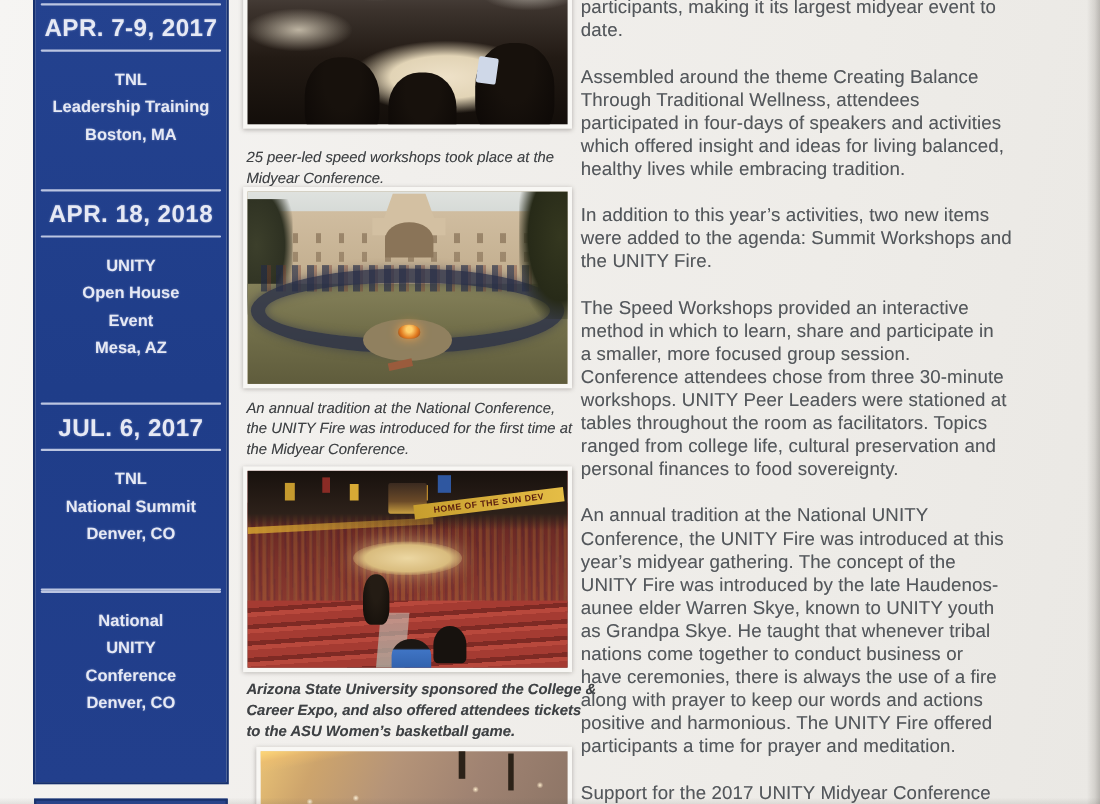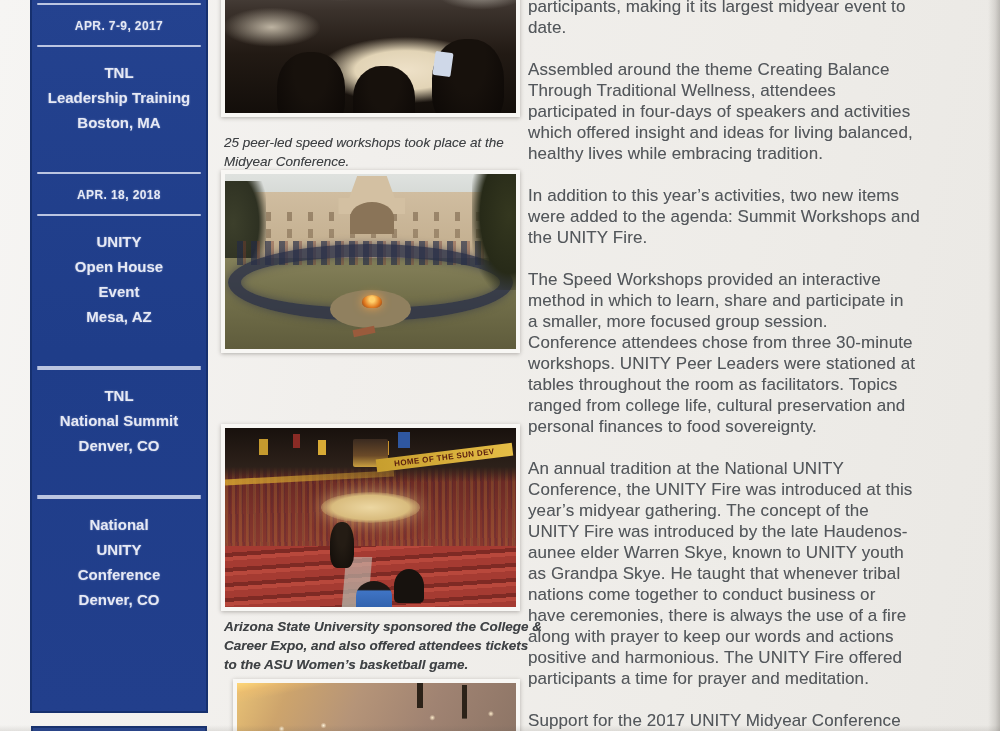--- a/index.html
+++ b/index.html
@@ -17,21 +17,21 @@
   .sidebar{
     position:absolute;left:30px;top:-8px;width:178px;height:721px;box-sizing:border-box;
     background:linear-gradient(180deg,#24428f 0%,#1f3d89 50%,#223f8c 100%);
     border:2px solid #16306e;
     color:#e6e9f4;text-align:center;font-weight:bold;
     text-shadow:0 0 2px rgba(215,225,255,.45);
   }
   .sb-sep{height:2px;background:#ccd4ea;margin:0 5px;border-radius:1px;opacity:.9;}
   .sb-sep.first{margin-top:9px;}
   .sb-sep.above{margin-top:0;}
-  .sb-date{font-size:12px;line-height:20px;letter-spacing:.4px;margin:11px 4px 9px;}
+  .sb-date{font-size:22px;line-height:20px;letter-spacing:.4px;margin:11px 4px 9px;}
   .sb-lines{font-size:15px;line-height:25px;white-space:pre-line;margin:13px 4px 37px;}
   .sidebar2{position:absolute;left:31px;top:726px;width:176px;height:26px;box-sizing:border-box;
     background:#24428f;border:2px solid #16306e;}
 
   
   .photo-frame{position:absolute;box-sizing:border-box;background:#f8f7f4;padding:4px;
     box-shadow:0 1px 4px rgba(60,55,48,.35);}
   .photo-inner{position:relative;width:100%;height:100%;overflow:hidden;}
   #photo1{left:221px;top:-34px;width:299px;height:151px;}
   #photo2{left:221px;top:170px;width:299px;height:183px;}
@@ -164,20 +164,21 @@
 
     <div class="sb-sep above"></div>
     <div class="sb-date">APR. 18, 2018</div>
     <div class="sb-sep"></div>
     <div class="sb-lines">UNITY
 Open House
 Event
 Mesa, AZ</div>
 
     <div class="sb-sep above"></div>
+    <div class="sb-date">JUL. 6, 2017</div>
     <div class="sb-sep"></div>
     <div class="sb-lines">TNL
 National Summit
 Denver, CO</div>
 
     <div class="sb-sep above"></div>
     <div class="sb-sep"></div>
     <div class="sb-lines">National
 UNITY
 Conference
@@ -205,20 +206,23 @@
       <div class="p2-tree-l"></div>
       <div class="p2-grass"></div>
       <div class="p2-crowd2"></div>
       <div class="p2-crowd"></div>
       <div class="p2-tree-r"></div>
       <div class="p2-dirt"></div>
       <div class="p2-fire"></div>
       <div class="p2-brick"></div>
     </div>
   </div>
+  <div class="caption" id="cap2">An annual tradition at the National Conference,
+the UNITY Fire was introduced for the first time at
+the Midyear Conference.</div>
 
   <div class="photo-frame" id="photo3">
     <div class="photo-inner p3">
       <div class="p3-bowl"></div>
       <div class="p3-ceiling"></div>
       <div class="p3-goldband"></div>
       <div class="p3-scoreboard"></div>
       <div class="p3-banner">HOME OF THE SUN DEV</div>
       <div class="p3-court"></div>
       <div class="p3-seats"></div>

